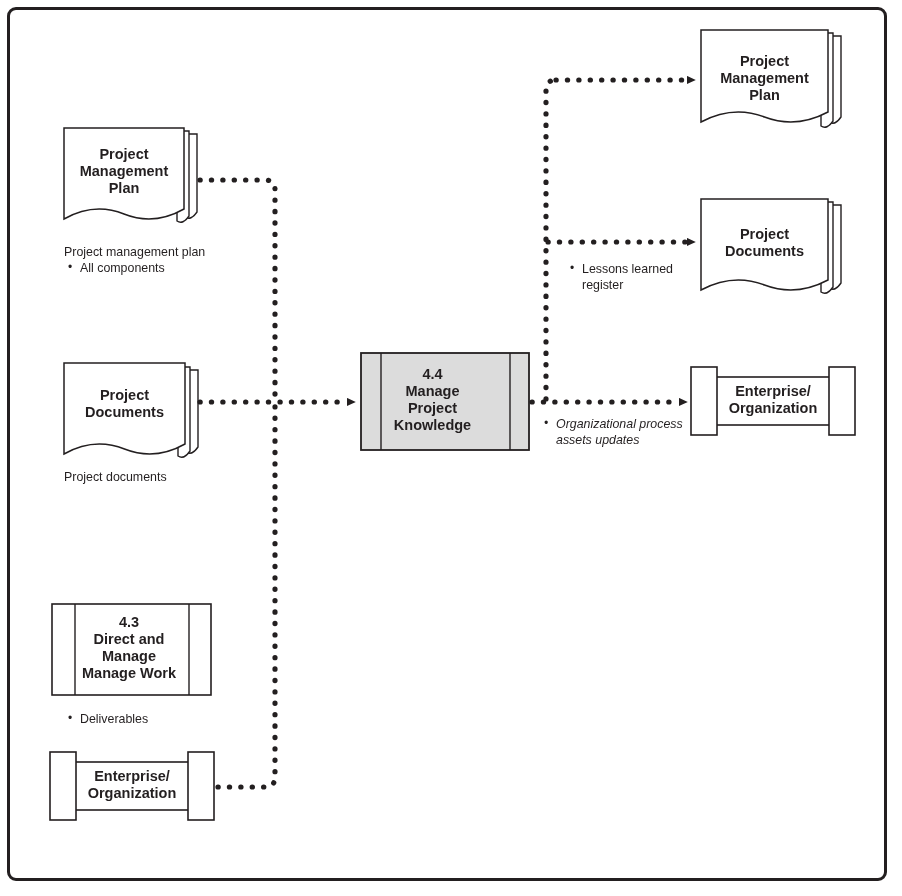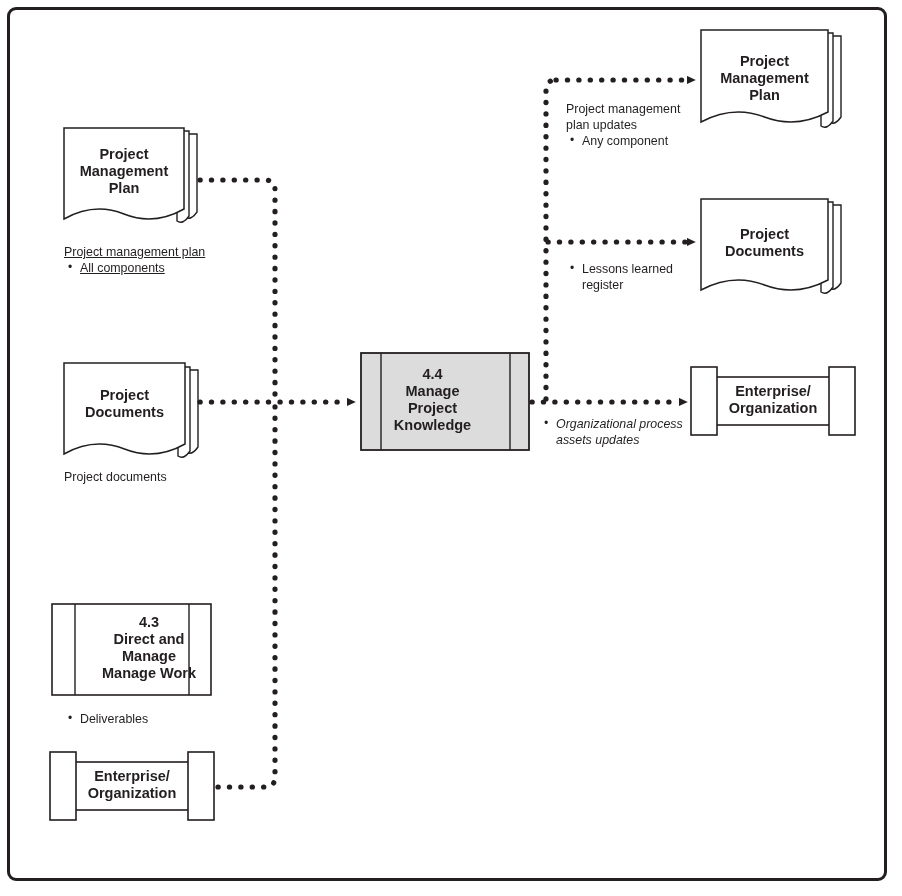--- a/index.html
+++ b/index.html
@@ -175,21 +175,21 @@
     <div>Project</div>
     <div>Management</div>
     <div>Plan</div>
   </div>
 
   <div class="node-label doc-label" style="left:64px; top:387px; width:121px;" data-name="label-project-documents-input">
     <div>Project</div>
     <div>Documents</div>
   </div>
 
-  <div class="node-label proc-label" style="left:83px; top:614px; width:132px;" data-name="label-direct-and-manage-project-work">
+  <div class="node-label proc-label" style="left:63px; top:614px; width:132px;" data-name="label-direct-and-manage-project-work">
     <div>4.3</div>
     <div>Direct and</div>
     <div>Manage</div>
     <div>Manage Work</div>
   </div>
 
   <div class="node-label ent-label" style="left:76px; top:768px; width:112px;" data-name="label-enterprise-organization-input">
     <div>Enterprise/</div>
     <div>Organization</div>
   </div>
@@ -210,45 +210,38 @@
   <div class="node-label doc-label" style="left:701px; top:226px; width:127px;" data-name="label-project-documents-output">
     <div>Project</div>
     <div>Documents</div>
   </div>
 
   <div class="node-label ent-label" style="left:717px; top:383px; width:112px;" data-name="label-enterprise-organization-output">
     <div>Enterprise/</div>
     <div>Organization</div>
   </div>
 
-  <div class="caption" style="left:64px; top:244px;text-decoration:underline;" data-name="caption-project-management-plan-input">
+  <div class="caption" style="left:64px; top:244px;" data-name="caption-project-management-plan-input">
     <span class="cap-head" data-name="caption-head">Project management plan</span>
     <ul data-name="caption-list">
       <li data-name="caption-list-item">All components</li>
     </ul>
   </div>
 
   <div class="caption" style="left:64px; top:469px;" data-name="caption-project-documents-input">
     <span class="cap-head" data-name="caption-head">Project documents</span>
   </div>
 
   <div class="caption" style="left:64px; top:711px;" data-name="caption-direct-and-manage-project-work">
     <ul data-name="caption-list">
       <li data-name="caption-list-item">Deliverables</li>
     </ul>
   </div>
 
 
-  <div class="caption" style="left:566px; top:101px;" data-name="caption-project-management-plan-updates">
-    <span class="cap-head" data-name="caption-head-line1">Project management</span>
-    <span class="cap-head" data-name="caption-head-line2">plan updates</span>
-    <ul data-name="caption-list">
-      <li data-name="caption-list-item">Any component</li>
-    </ul>
-  </div>
 
   <div class="caption" style="left:566px; top:261px;" data-name="caption-lessons-learned-register">
     <ul data-name="caption-list">
       <li data-name="caption-list-item">Lessons learned</li>
       <li style="list-style: none; --no-bullet: 1;" data-name="caption-list-item-continuation">register</li>
     </ul>
   </div>
 
   <div class="caption" style="left:540px; top:416px;font-style:italic;" data-name="caption-organizational-process-assets-updates">
     <ul data-name="caption-list">

